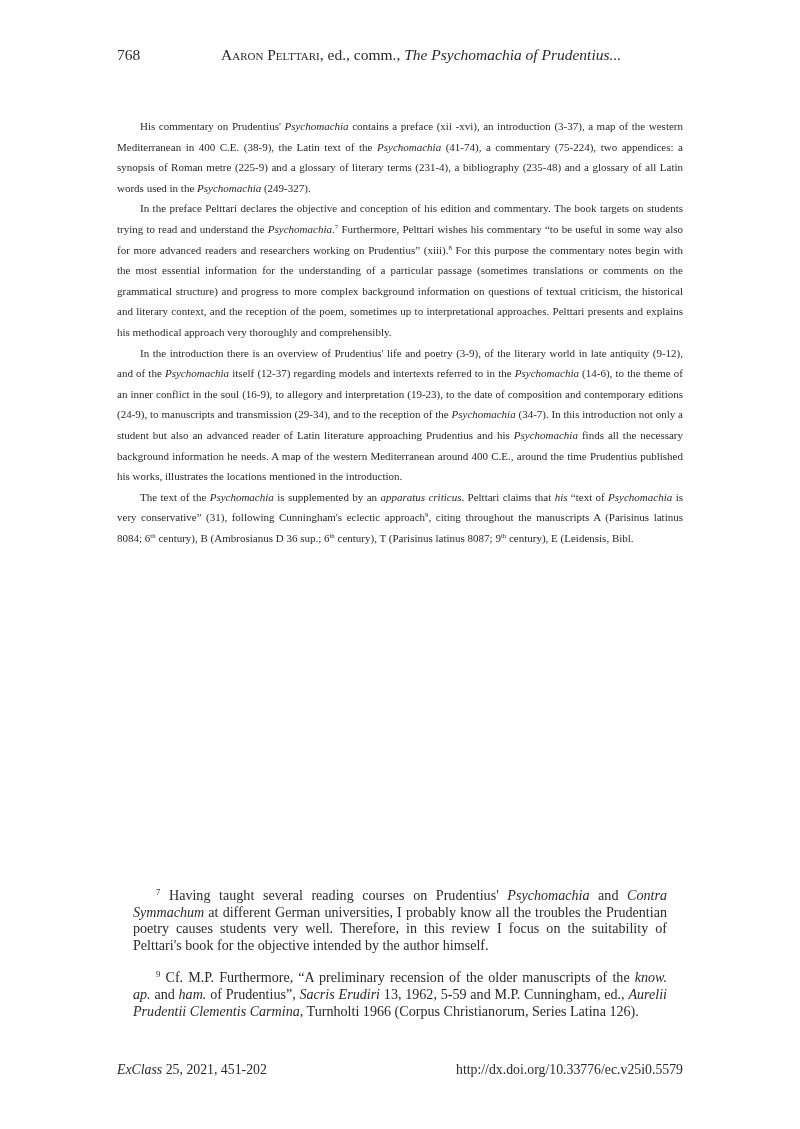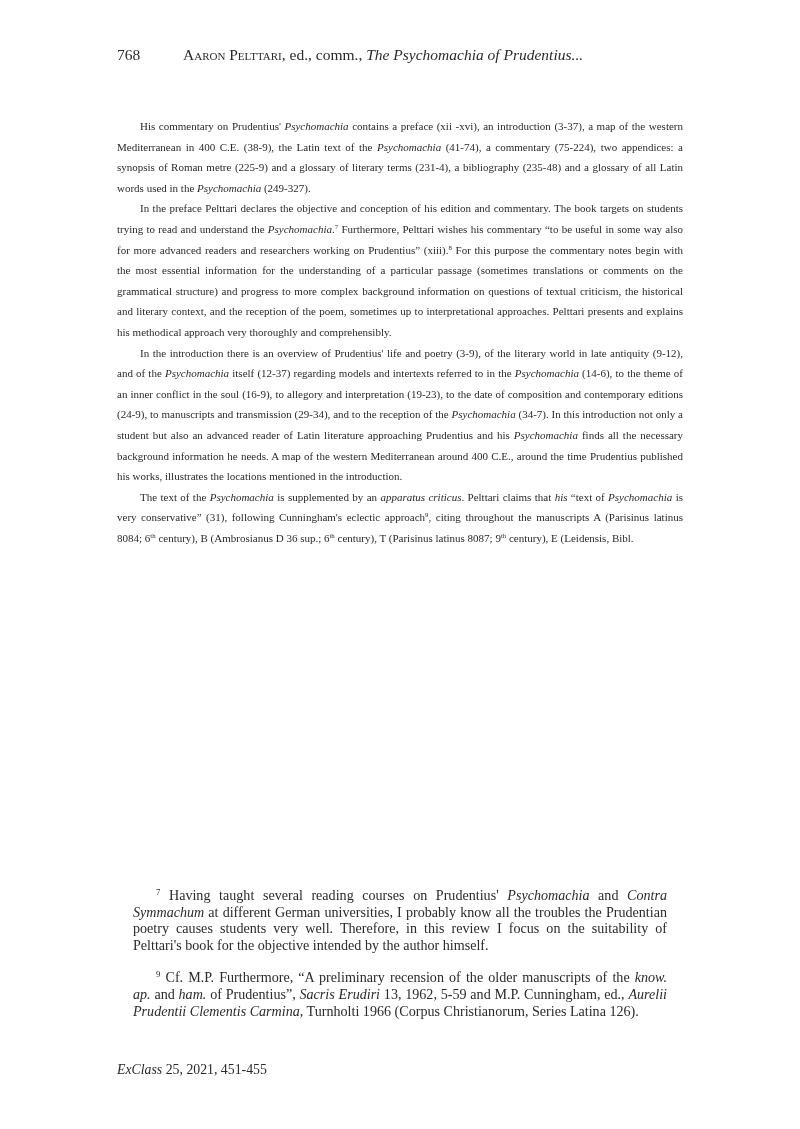--- a/index.html
+++ b/index.html
@@ -1,19 +1,19 @@
 <!DOCTYPE html>
 <html><head>
 <meta charset="utf-8">
 <style>
   html,body{margin:0;padding:0;background:#fff;}
   body{width:800px;height:1129px;position:relative;overflow:hidden;color:#2a2a2a;font-family:"Liberation Serif","DejaVu Serif",serif;}
   .header{position:absolute;top:46px;left:117px;width:566px;font-size:15.5px;white-space:nowrap;}
   .header .pg{display:inline-block;width:66px;}
-  .sc{font-variant:small-caps;}
+  .sc{font-variant:small-caps;margin-left:38px;}
   .main{position:absolute;top:116px;left:117px;width:566px;font-size:11px;line-height:20.6px;text-align:justify;}
   .main p{margin:0;text-indent:23px;}
   .fn{position:absolute;top:871px;left:117px;width:566px;font-size:14.1px;line-height:16.6px;text-align:justify;}
   .fn p{margin:16px;text-indent:23px;}
   sup{font-size:0.62em;line-height:0;vertical-align:0.55em;}
   .footer{position:absolute;top:1062px;left:117px;width:566px;font-size:13.8px;display:flex;justify-content:space-between;}
   i{font-style:italic;}
 </style>
 </head>
 <body>
@@ -28,14 +28,15 @@
     <p><span>In the introduction there is an overview of Prudentius' life and poetry (3-9), of the literary world in late antiquity (9-12), and of the </span><i>Psychomachia</i><span> itself (12-37) regarding models and intertexts referred to in the </span><i>Psychomachia</i><span> (14-6), to the theme of an inner conflict in the soul (16-9), to allegory and interpretation (19-23), to the date of composition and contemporary editions (24-9), to manuscripts and transmission (29-34), and to the reception of the </span><i>Psychomachia</i><span> (34-7). In this introduction not only a student but also an advanced reader of Latin literature approaching Prudentius and his </span><i>Psychomachia</i><span> finds all the necessary background information he needs. A map of the western Mediterranean around 400 C.E., around the time Prudentius published his works, illustrates the locations mentioned in the introduction.</span></p>
     <p><span>The text of the </span><i>Psychomachia</i><span> is supplemented by an </span><i>apparatus criticus</i><span>. Pelttari claims that </span><i>his</i><span> “text of </span><i>Psychomachia</i><span> is very conservative” (31), following Cunningham's eclectic approach</span><sup>9</sup><span>, citing throughout the manuscripts A (Parisinus latinus 8084; 6</span><sup>th</sup><span> century), B (Ambrosianus D 36 sup.; 6</span><sup>th</sup><span> century), T (Parisinus latinus 8087; 9</span><sup>th</sup><span> century), E (Leidensis, Bibl.</span></p>
   </div>
 
 <div class="fn" id="fn">
     <p><sup>7</sup><span> Having taught several reading courses on Prudentius' </span><i>Psychomachia</i><span> and </span><i>Contra Symmachum</i><span> at different German universities, I probably know all the troubles the Prudentian poetry causes students very well. Therefore, in this review I focus on the suitability of Pelttari's book for the objective intended by the author himself.</span></p>
     <p><sup>9</sup><span> Cf. M.P. Furthermore, “A preliminary recension of the older manuscripts of the </span><i>know. ap.</i><span> and </span><i>ham.</i><span> of Prudentius”, </span><i>Sacris Erudiri</i><span> 13, 1962, 5-59 and M.P. Cunningham, ed., </span><i>Aurelii Prudentii Clementis Carmina</i><span>, Turnholti 1966 (Corpus Christianorum, Series Latina 126).</span></p>
   </div>
 
 <div class="footer">
-  <span><i>ExClass</i><span> 25, 2021, 451-455</span></span>
+  <span><i>ExClass</i><span> 25, 2021, 451-202</span></span>
+  <span>http://dx.doi.org/10.33776/ec.v25i0.5579</span>
 </div>
 
 </body></html>

